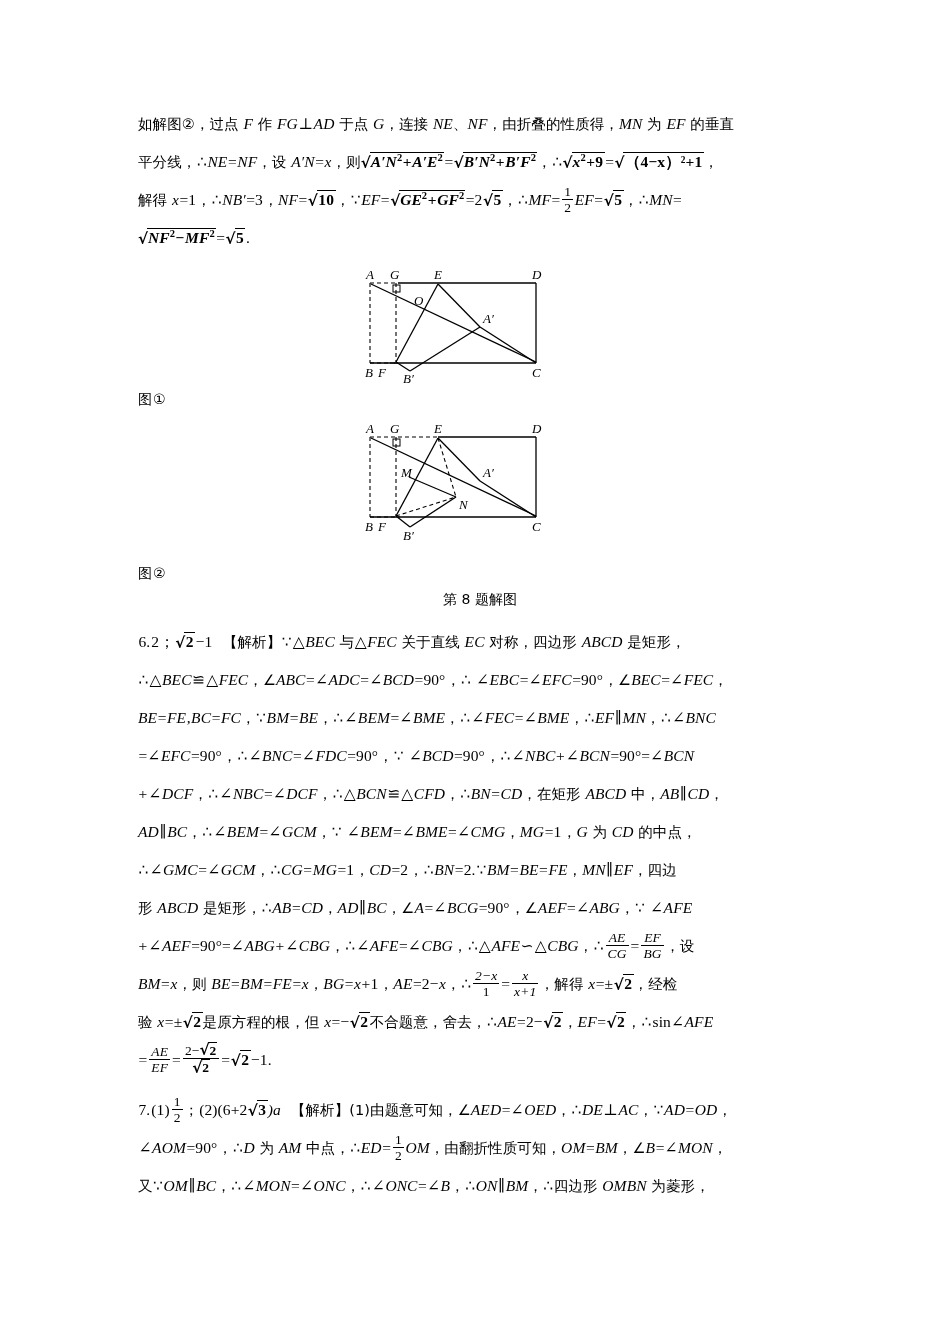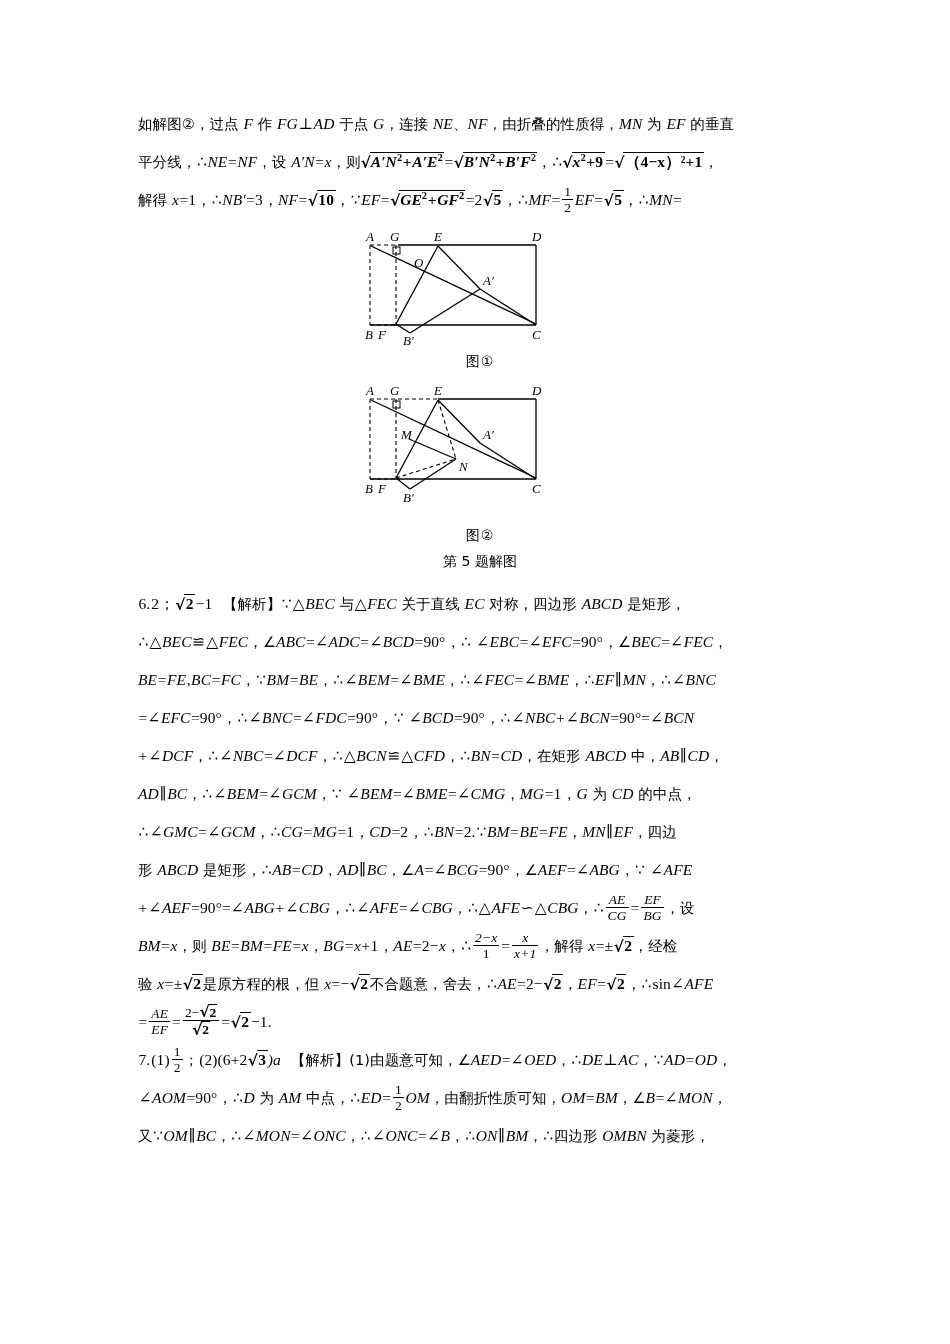--- a/index.html
+++ b/index.html
@@ -95,21 +95,21 @@
   .figwrap {
     position: relative;
     width: 684px;
   }
   .fig-caption {
     text-align: center;
     font-family: "DejaVu Sans", "Liberation Sans", sans-serif;
     font-size: 14px;
   }
   .fig-label {
-    text-align: center;
+    text-align: left;
     font-family: "DejaVu Sans", "Liberation Sans", sans-serif;
     font-size: 14px;
     letter-spacing: 1px;
   }
   svg text {
     font-family: "Liberation Serif", "DejaVu Serif", serif;
     font-style: italic;
     font-size: 13px;
   }
 </style>
@@ -120,20 +120,21 @@
 <div class="content">
 
   <div class="para">
 
     <span class="ln"><span class="cn">如解图②，过点 </span><span class="it">F</span><span class="cn"> 作 </span><span class="it">FG</span><span class="op">⊥</span><span class="it">AD</span><span class="cn"> 于点 </span><span class="it">G</span><span class="cn">，连接 </span><span class="it">NE</span><span class="cn">、</span><span class="it">NF</span><span class="cn">，由折叠的性质得，</span><span class="it">MN</span><span class="cn"> 为 </span><span class="it">EF</span><span class="cn"> 的垂直</span></span>
 
     <span class="ln"><span class="cn">平分线，</span><span class="op">∴</span><span class="it">NE</span><span class="op">=</span><span class="it">NF</span><span class="cn">，设 </span><span class="it">A′N</span><span class="op">=</span><span class="it">x</span><span class="cn">，则</span><span class="rad"><span class="bar"><span class="it">A′N</span><sup>2</sup><span class="op">+</span><span class="it">A′E</span><sup>2</sup></span></span><span class="op">=</span><span class="rad"><span class="bar"><span class="it">B′N</span><sup>2</sup><span class="op">+</span><span class="it">B′F</span><sup>2</sup></span></span><span class="cn">，</span><span class="op">∴</span><span class="rad"><span class="bar"><span class="it">x</span><sup>2</sup><span class="op">+9</span></span></span><span class="op">=</span><span class="rad"><span class="bar"><span class="op">（4−x）²+1</span></span></span><span class="cn">，</span></span>
 
     <span class="ln"><span class="cn">解得 </span><span class="it">x</span><span class="op">=1</span><span class="cn">，</span><span class="op">∴</span><span class="it">NB′</span><span class="op">=3</span><span class="cn">，</span><span class="it">NF</span><span class="op">=</span><span class="rad"><span class="bar"><span class="op">10</span></span></span><span class="cn">，</span><span class="op">∵</span><span class="it">EF</span><span class="op">=</span><span class="rad"><span class="bar"><span class="it">GE</span><sup>2</sup><span class="op">+</span><span class="it">GF</span><sup>2</sup></span></span><span class="op">=2</span><span class="rad"><span class="bar"><span class="op">5</span></span></span><span class="cn">，</span><span class="op">∴</span><span class="it">MF</span><span class="op">=</span><span class="frac"><span class="num">1</span><span class="den">2</span></span><span class="it">EF</span><span class="op">=</span><span class="rad"><span class="bar"><span class="op">5</span></span></span><span class="cn">，</span><span class="op">∴</span><span class="it">MN</span><span class="op">=</span></span>
 
+    <span class="ln"><span class="rad"><span class="bar"><span class="it">NF</span><sup>2</sup><span class="op">−</span><span class="it">MF</span><sup>2</sup></span></span><span class="op">=</span><span class="rad"><span class="bar"><span class="op">5</span></span></span><span class="op">.</span></span>
   </div>
 
   <div class="figwrap" style="margin-top:8px;">
     <svg width="684" height="118" viewBox="0 0 684 118">
 
       <g>
         <line x1="260" y1="18" x2="398" y2="18" stroke="#000" stroke-width="1.3"></line>
         <line x1="398" y1="18" x2="398" y2="98" stroke="#000" stroke-width="1.3"></line>
         <line x1="398" y1="98" x2="232" y2="98" stroke="#000" stroke-width="1.3"></line>
       </g>
@@ -213,21 +214,21 @@
       <text x="394" y="14">D</text>
       <text x="263" y="58">M</text>
       <text x="345" y="58">A′</text>
       <text x="321" y="90">N</text>
       <text x="227" y="112">B</text>
       <text x="240" y="112">F</text>
       <text x="265" y="121">B′</text>
       <text x="394" y="112">C</text>
     </svg>
     <div class="fig-label" style="margin-top:20px;">图②</div>
-    <div class="fig-caption" style="margin-top:8px;">第 5 题解图</div>
+    <div class="fig-caption" style="margin-top:8px;">第 8 题解图</div>
   </div>
 
   <div class="para" style="margin-top:14px;">
 
     <span class="ln"><span class="op">6.</span><span class="op">2；</span><span class="rad"><span class="bar"><span class="op">2</span></span></span><span class="op">−1</span><span class="cn" style="margin-left:10px;">【解析】</span><span class="op">∵</span><span class="op">△</span><span class="it">BEC</span><span class="cn"> 与</span><span class="op">△</span><span class="it">FEC</span><span class="cn"> 关于直线 </span><span class="it">EC</span><span class="cn"> 对称，四边形 </span><span class="it">ABCD</span><span class="cn"> 是矩形，</span></span>
 
     <span class="ln"><span class="op">∴</span><span class="op">△</span><span class="it">BEC</span><span class="op">≌</span><span class="op">△</span><span class="it">FEC</span><span class="cn">，∠</span><span class="it">ABC</span><span class="op">=∠</span><span class="it">ADC</span><span class="op">=∠</span><span class="it">BCD</span><span class="op">=90°</span><span class="cn">，</span><span class="op">∴</span><span class="op"> ∠</span><span class="it">EBC</span><span class="op">=∠</span><span class="it">EFC</span><span class="op">=90°</span><span class="cn">，∠</span><span class="it">BEC</span><span class="op">=∠</span><span class="it">FEC</span><span class="cn">，</span></span>
 
     <span class="ln"><span class="it">BE</span><span class="op">=</span><span class="it">FE</span><span class="op">,</span><span class="it">BC</span><span class="op">=</span><span class="it">FC</span><span class="cn">，</span><span class="op">∵</span><span class="it">BM</span><span class="op">=</span><span class="it">BE</span><span class="cn">，</span><span class="op">∴</span><span class="op">∠</span><span class="it">BEM</span><span class="op">=∠</span><span class="it">BME</span><span class="cn">，</span><span class="op">∴</span><span class="op">∠</span><span class="it">FEC</span><span class="op">=∠</span><span class="it">BME</span><span class="cn">，</span><span class="op">∴</span><span class="it">EF</span><span class="op">∥</span><span class="it">MN</span><span class="cn">，</span><span class="op">∴</span><span class="op">∠</span><span class="it">BNC</span></span>
 
@@ -243,21 +244,21 @@
 
     <span class="ln"><span class="op">+</span><span class="op">∠</span><span class="it">AEF</span><span class="op">=90°=∠</span><span class="it">ABG</span><span class="op">+</span><span class="op">∠</span><span class="it">CBG</span><span class="cn">，</span><span class="op">∴</span><span class="op">∠</span><span class="it">AFE</span><span class="op">=∠</span><span class="it">CBG</span><span class="cn">，</span><span class="op">∴</span><span class="op">△</span><span class="it">AFE</span><span class="op">∽</span><span class="op">△</span><span class="it">CBG</span><span class="cn">，</span><span class="op">∴</span><span class="frac"><span class="num it">AE</span><span class="den it">CG</span></span><span class="op">=</span><span class="frac"><span class="num it">EF</span><span class="den it">BG</span></span><span class="cn">，设</span></span>
 
     <span class="ln"><span class="it">BM</span><span class="op">=</span><span class="it">x</span><span class="cn">，则 </span><span class="it">BE</span><span class="op">=</span><span class="it">BM</span><span class="op">=</span><span class="it">FE</span><span class="op">=</span><span class="it">x</span><span class="cn">，</span><span class="it">BG</span><span class="op">=</span><span class="it">x</span><span class="op">+1</span><span class="cn">，</span><span class="it">AE</span><span class="op">=2−</span><span class="it">x</span><span class="cn">，</span><span class="op">∴</span><span class="frac"><span class="num it">2−x</span><span class="den">1</span></span><span class="op">=</span><span class="frac"><span class="num it">x</span><span class="den it">x+1</span></span><span class="cn">，解得 </span><span class="it">x</span><span class="op">=±</span><span class="rad"><span class="bar"><span class="op">2</span></span></span><span class="cn">，经检</span></span>
 
     <span class="ln"><span class="cn">验 </span><span class="it">x</span><span class="op">=±</span><span class="rad"><span class="bar"><span class="op">2</span></span></span><span class="cn">是原方程的根，但 </span><span class="it">x</span><span class="op">=−</span><span class="rad"><span class="bar"><span class="op">2</span></span></span><span class="cn">不合题意，舍去，</span><span class="op">∴</span><span class="it">AE</span><span class="op">=2−</span><span class="rad"><span class="bar"><span class="op">2</span></span></span><span class="cn">，</span><span class="it">EF</span><span class="op">=</span><span class="rad"><span class="bar"><span class="op">2</span></span></span><span class="cn">，</span><span class="op">∴</span><span class="op">sin∠</span><span class="it">AFE</span></span>
 
     <span class="ln"><span class="op">=</span><span class="frac"><span class="num it">AE</span><span class="den it">EF</span></span><span class="op">=</span><span class="frac"><span class="num"><span>2−</span><span class="rad"><span class="bar"><span>2</span></span></span></span><span class="den"><span class="rad"><span class="bar"><span>2</span></span></span></span></span><span class="op">=</span><span class="rad"><span class="bar"><span class="op">2</span></span></span><span class="op">−1.</span></span>
   </div>
 
-  <div class="para" style="">
+  <div class="para" style="margin-top:12px;">
 
     <span class="ln"><span class="op">7.</span><span class="op">(1)</span><span class="frac"><span class="num">1</span><span class="den">2</span></span><span class="cn">；</span><span class="op">(2)(6+2</span><span class="rad"><span class="bar"><span class="op">3</span></span></span><span class="it">)a</span><span class="cn" style="margin-left:10px;">【解析】</span><span class="cn">(1)由题意可知，∠</span><span class="it">AED</span><span class="op">=∠</span><span class="it">OED</span><span class="cn">，</span><span class="op">∴</span><span class="it">DE</span><span class="op">⊥</span><span class="it">AC</span><span class="cn">，</span><span class="op">∵</span><span class="it">AD</span><span class="op">=</span><span class="it">OD</span><span class="cn">，</span></span>
 
     <span class="ln"><span class="op">∠</span><span class="it">AOM</span><span class="op">=90°</span><span class="cn">，</span><span class="op">∴</span><span class="it">D</span><span class="cn"> 为 </span><span class="it">AM</span><span class="cn"> 中点，</span><span class="op">∴</span><span class="it">ED</span><span class="op">=</span><span class="frac"><span class="num">1</span><span class="den">2</span></span><span class="it">OM</span><span class="cn">，由翻折性质可知，</span><span class="it">OM</span><span class="op">=</span><span class="it">BM</span><span class="cn">，∠</span><span class="it">B</span><span class="op">=∠</span><span class="it">MON</span><span class="cn">，</span></span>
 
     <span class="ln"><span class="cn">又</span><span class="op">∵</span><span class="it">OM</span><span class="op">∥</span><span class="it">BC</span><span class="cn">，</span><span class="op">∴</span><span class="op">∠</span><span class="it">MON</span><span class="op">=∠</span><span class="it">ONC</span><span class="cn">，</span><span class="op">∴</span><span class="op">∠</span><span class="it">ONC</span><span class="op">=∠</span><span class="it">B</span><span class="cn">，</span><span class="op">∴</span><span class="it">ON</span><span class="op">∥</span><span class="it">BM</span><span class="cn">，</span><span class="op">∴</span><span class="cn">四边形 </span><span class="it">OMBN</span><span class="cn"> 为菱形，</span></span>
   </div>
 
 </div>
 </div>

